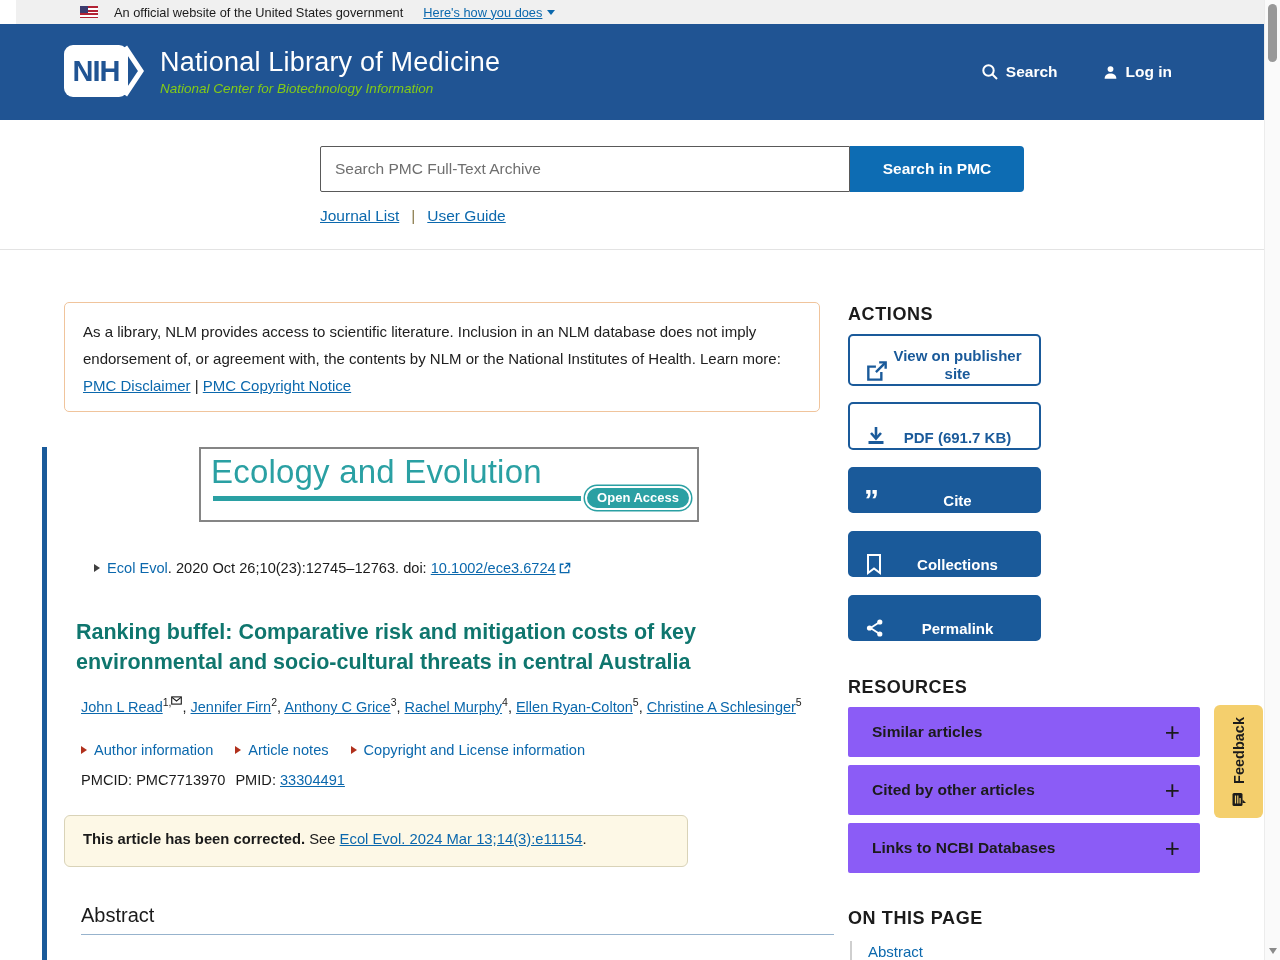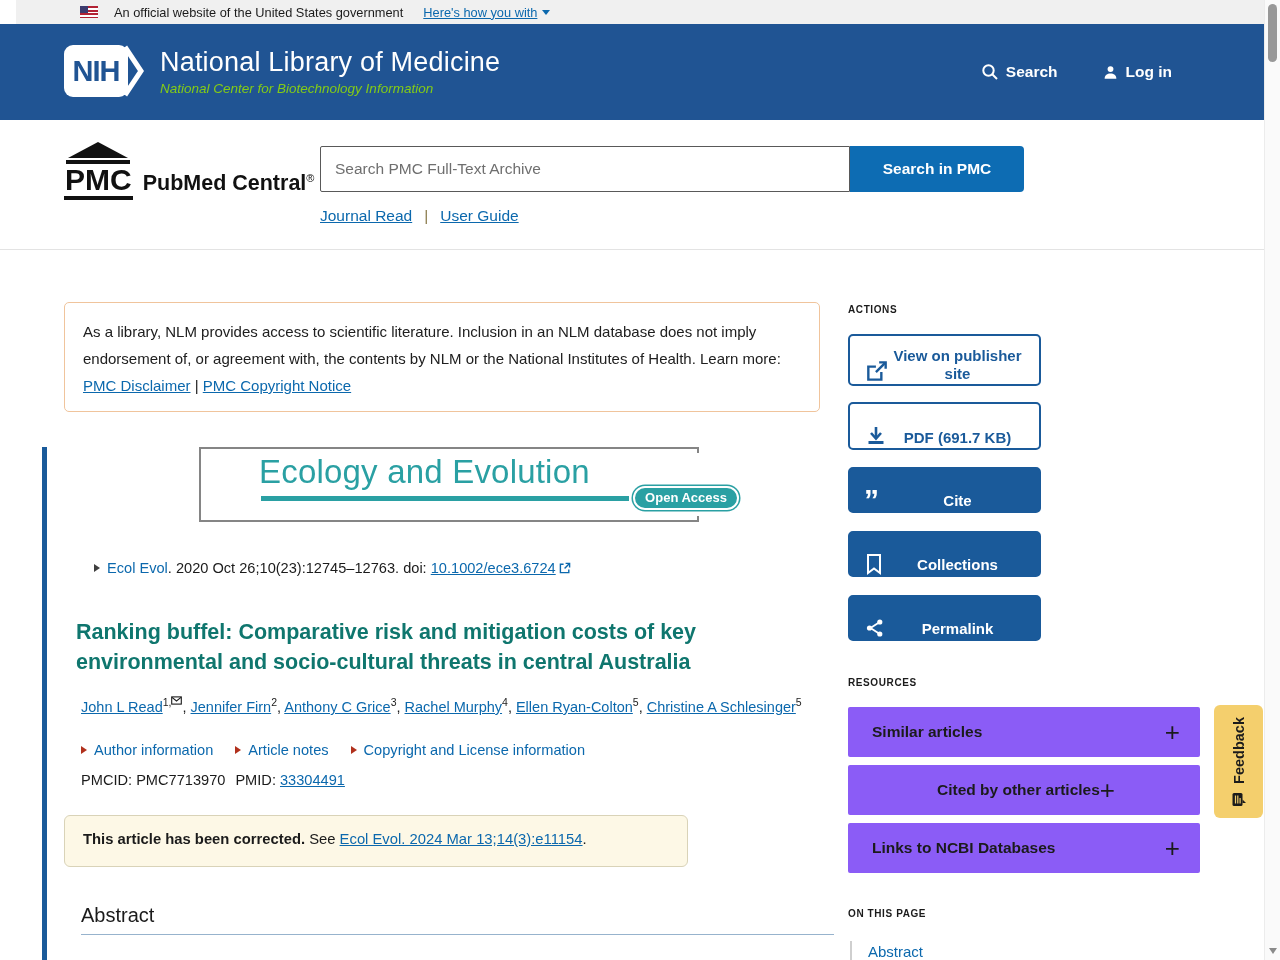--- a/index.html
+++ b/index.html
@@ -47,21 +47,21 @@
     border-radius:0 4px 4px 0; font-size:15.5px; font-weight:700; font-family:inherit; cursor:pointer; }
   .pmc-links { position:absolute; left:320px; top:87px; font-size:15.5px; display:flex; gap:12px; align-items:center; }
   .pmc-links .pipe { color:#8a7a4a; }
 
   
   .nlm-note { position:absolute; left:64px; top:302px; width:756px; height:110px; border:1px solid #f0c49c; border-radius:5px;
     padding:15px 18px; font-size:15px; line-height:27px; color:#202020; background:#fff; }
   .vline { position:absolute; left:42px; top:447px; width:5px; height:513px; background:#1a5a9a; }
 
   .journal-banner { position:absolute; left:199px; top:447px; width:500px; height:75px; border:2px solid #858585; background:#fff; padding:4px; }
-  .jb-inner { position:relative; width:100%; height:100%; background:#fff;margin-left:48px; }
+  .jb-inner { position:relative; width:100%; height:100%; background:#fff; }
   .jb-title { position:absolute; left:6px; top:0px; font-size:33px; font-weight:500; color:#2aa0a3; letter-spacing:.2px; }
   .jb-rule { position:absolute; left:8px; right:112px; bottom:15px; height:5px; background:#2aa0a3; }
   .jb-badge { position:absolute; right:2px; bottom:6px; background:#2aa0a3; color:#fff; border:2px solid #fff; box-shadow:0 0 0 1.5px #2aa0a3;
     border-radius:13px; font-size:13px; font-weight:700; padding:2px 10px 3px; }
 
   .cite-line { position:absolute; left:94px; top:560px; font-size:14.6px; color:#1b1b1b; display:flex; align-items:center; gap:7px; }
   .tri-dark { width:0; height:0; border-left:6px solid #3f3f3f; border-top:4.5px solid transparent; border-bottom:4.5px solid transparent; }
   .ext-icon { display:inline-block; vertical-align:-1px; margin-left:3px; }
 
   .article-title { position:absolute; left:76px; top:617px; width:740px; font-size:21.5px; font-weight:700; line-height:30px; color:#0f766e; }
@@ -79,21 +79,21 @@
 
   .correction { position:absolute; left:64px; top:815px; width:624px; height:52px; background:#fdf8e6; border:1px solid #d9d3b8;
     border-radius:6px; padding:15px 18px; font-size:14.8px; }
   .correction b { font-weight:700; }
   .correction a { text-decoration:underline; }
 
   .abstract-h { position:absolute; left:81px; top:904px; width:753px; font-size:20px; font-weight:400; color:#1b1b1b;
     padding-bottom:7px; border-bottom:1.5px solid #97b3cd; }
 
   
-  .side-label { position:absolute; left:848px; font-size:10px; font-weight:700; letter-spacing:.6px; color:#1b1b1b; }
+  .side-label { position:absolute; left:848px; font-size:18px; font-weight:700; letter-spacing:.6px; color:#1b1b1b; }
   .act-btn { position:absolute; left:848px; width:193px; border-radius:5px; display:flex; align-items:flex-end;
     font-size:15px; font-weight:700; cursor:pointer; font-family:inherit; }
   .act-btn .ico { position:absolute; left:14px; display:flex; align-items:center; }
   .act-btn .lbl { width:100%; text-align:center; padding:0 14px 0 40px; line-height:1.25; }
   .btn-outline { background:#fff; border:2px solid #1a5a9a; color:#1a5a9a; }
   .btn-solid { background:#1a5a9a; border:2px solid #1a5a9a; color:#fff; }
   .quote-glyph { font-size:30px; font-weight:700; line-height:10px; height:16px; color:#fff; }
 
   .accordion { position:absolute; left:848px; width:352px; height:50px; background:#8b5cf6; border-radius:2px;
     display:flex; align-items:center; justify-content:space-between; padding:0 20px 0 24px; cursor:pointer; }
@@ -116,21 +116,21 @@
 </style>
 </head>
 <body>
 
 <div class="page">
 
   <div class="gov-banner">
     <span class="flag"></span>
     <span>An official website of the United States government</span>
     <span class="gov-link">
-      <a class="u">Here's how you with</a>
+      <a class="u">Here's how you does</a>
       <span class="chev-down"></span>
     </span>
   </div>
 
   <div class="nih-header">
     <div class="nih-lockup">
       <div class="nih-box">NIH</div>
       <svg class="nih-chevron" width="24" height="54" viewBox="0 0 24 54">
         <polyline points="3,3 19,27 3,51" fill="none" stroke="#fff" stroke-width="5"></polyline>
       </svg>
@@ -151,34 +151,24 @@
         <svg width="17" height="17" viewBox="0 0 18 18">
           <circle cx="9" cy="5.4" r="3.1" fill="#fff"></circle>
           <path d="M2.8 15.5 c0-3.6 2.8-5.4 6.2-5.4 s6.2 1.8 6.2 5.4 z" fill="#fff"></path>
         </svg>
         <span>Log in</span>
       </div>
     </div>
   </div>
 
   <div class="pmc-bar">
-    <div class="pmc-logo">
-      <div class="pmc-acro-stack">
-        <div class="pmc-roof"></div>
-        <div class="pmc-roofbar"></div>
-        <div class="pmc-acro">PMC</div>
-      </div>
-      <div class="pmc-name">
-        <span>PubMed Central</span><span class="pmc-reg">®</span>
-      </div>
-    </div>
     <input class="pmc-search-input" type="text" placeholder="Search PMC Full-Text Archive" style="">
     <button class="pmc-search-btn">Search in PMC</button>
     <div class="pmc-links">
-      <a class="u">Journal Read</a>
+      <a class="u">Journal List</a>
       <span class="pipe">|</span>
       <a class="u">User Guide</a>
     </div>
   </div>
 
   <div class="nlm-note">
     <span>As a library, NLM provides access to scientific literature. Inclusion in an NLM database does not imply endorsement of, or agreement with, the contents by NLM or the National Institutes of Health. Learn more: </span><a class="u">PMC Disclaimer</a><span> | </span><a class="u">PMC Copyright Notice</a>
   </div>
 
   <div class="vline"></div>
@@ -288,21 +278,21 @@
     </span>
     <span class="lbl">Permalink</span>
   </button>
 
   <div class="side-label" style="top:677px;">RESOURCES</div>
 
   <div class="accordion" style="top:707px;">
     <span class="a-lbl">Similar articles</span>
     <span class="plus">+</span>
   </div>
-  <div class="accordion" style="top:765px;justify-content:center;">
+  <div class="accordion" style="top:765px;">
     <span class="a-lbl">Cited by other articles</span>
     <span class="plus">+</span>
   </div>
   <div class="accordion" style="top:823px;">
     <span class="a-lbl">Links to NCBI Databases</span>
     <span class="plus">+</span>
   </div>
 
   <div class="side-label" style="top:908px;">ON THIS PAGE</div>
   <div class="otp-item">

